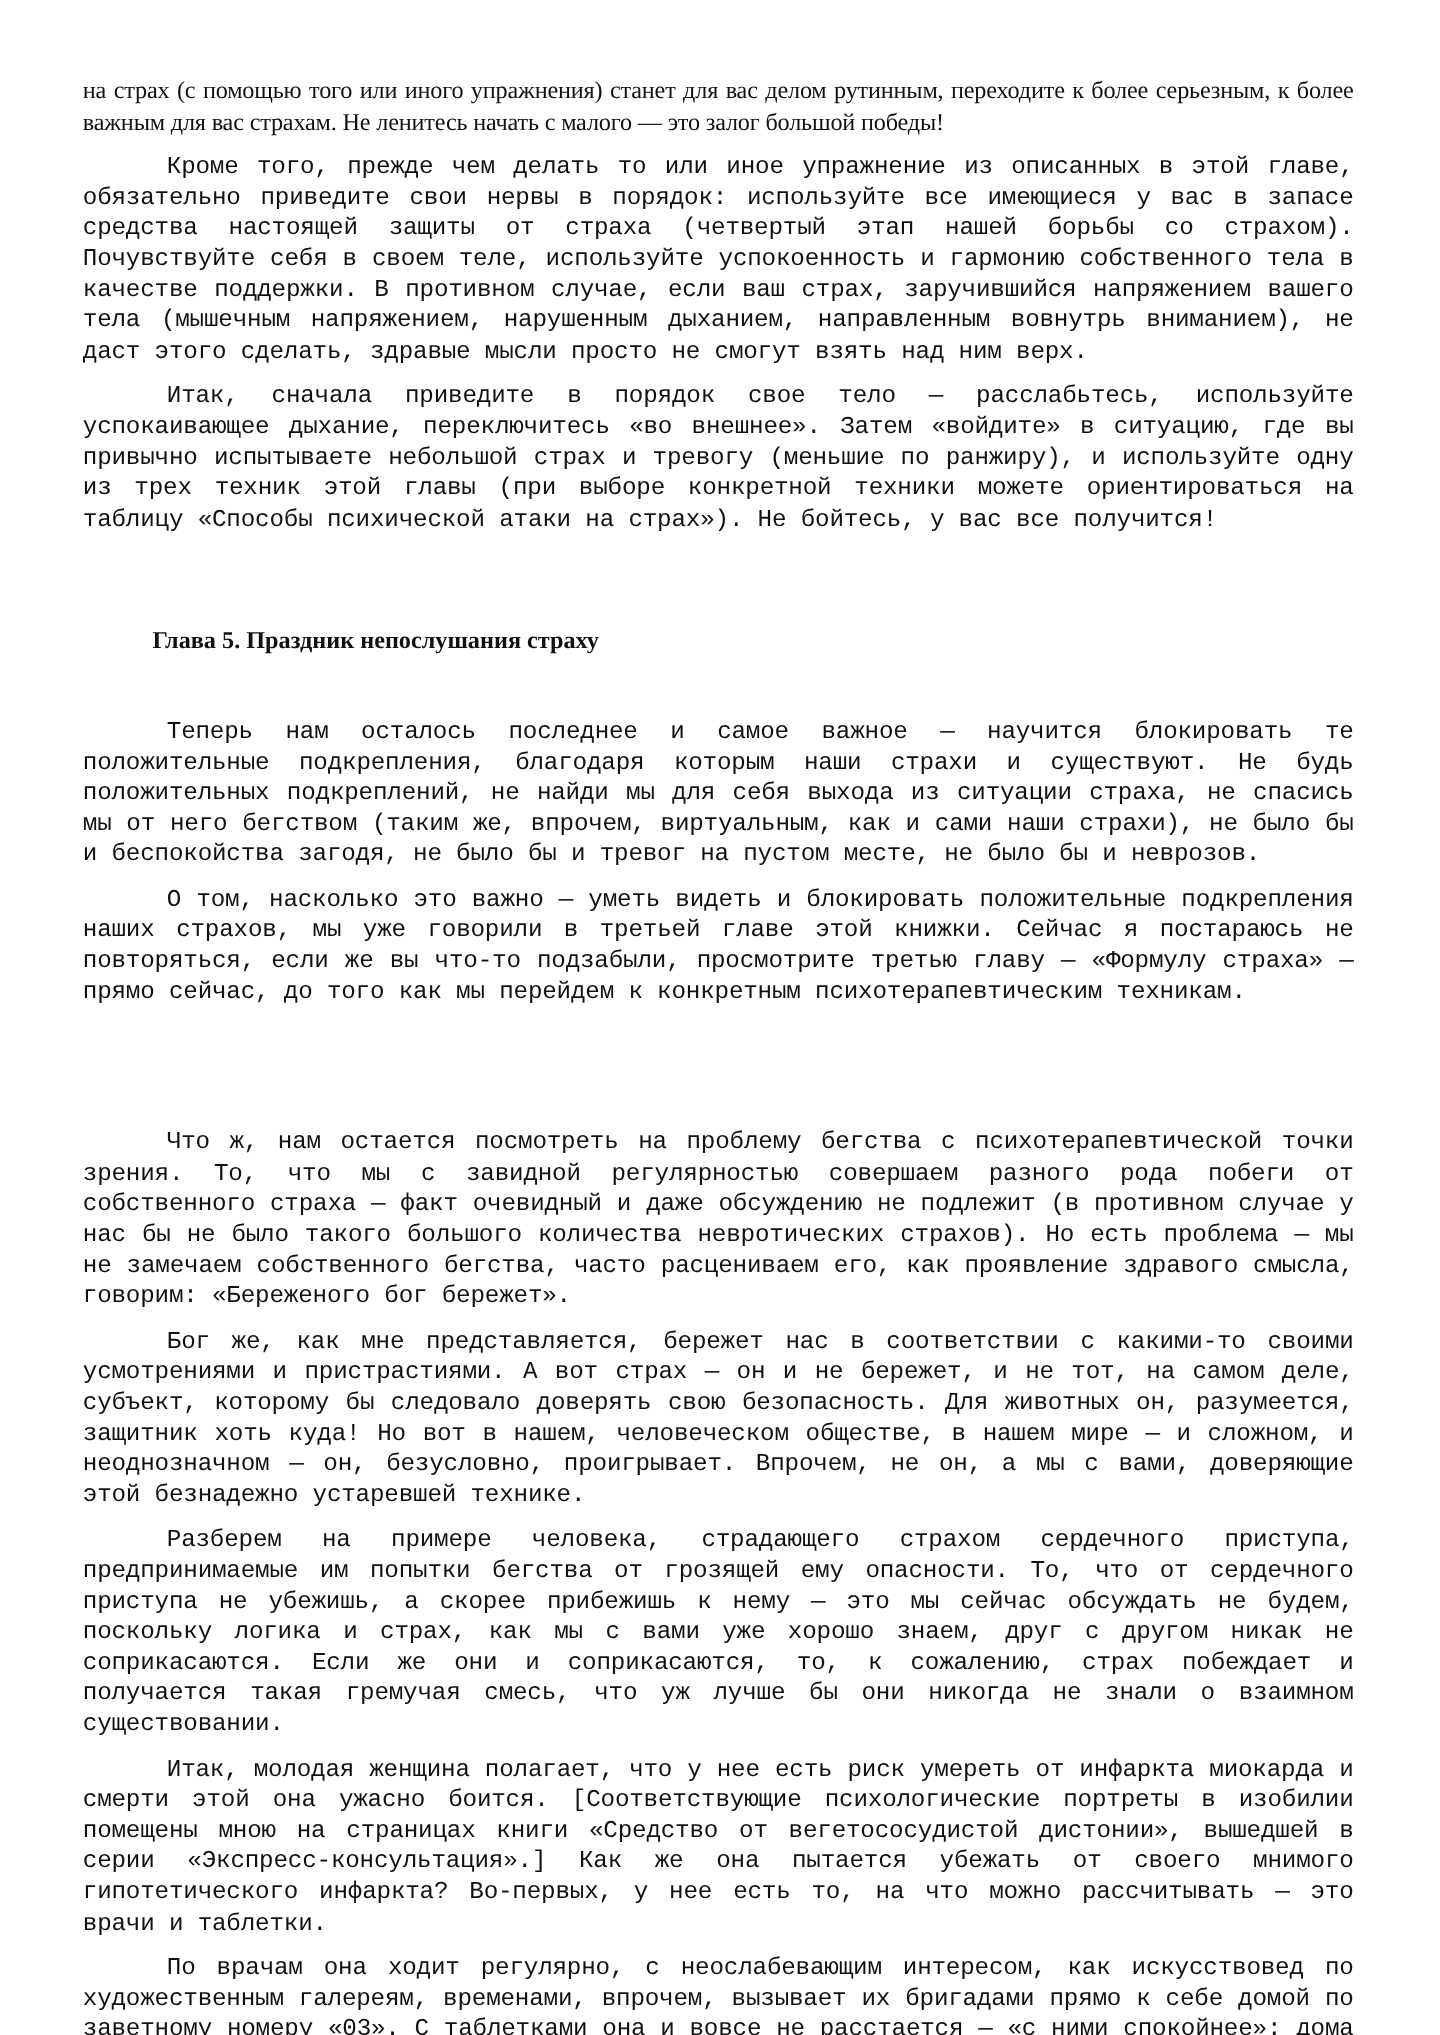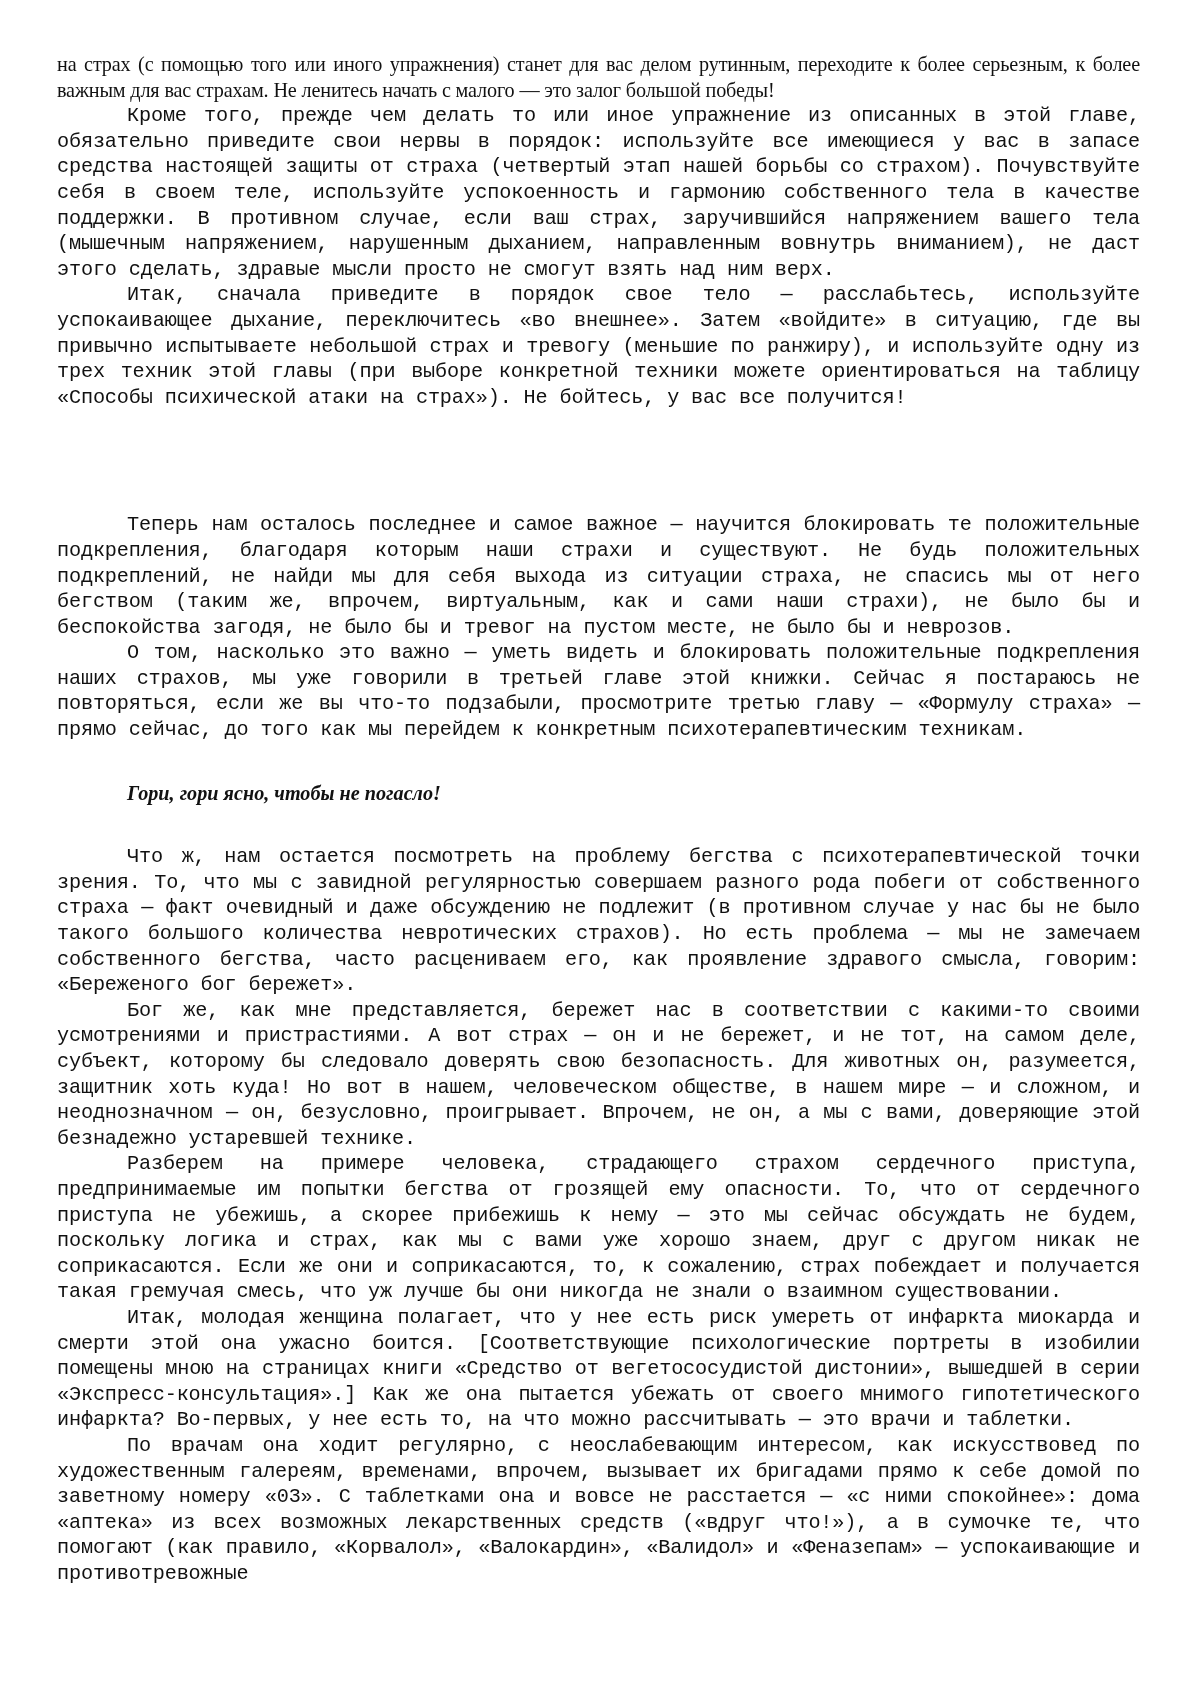--- a/index.html
+++ b/index.html
@@ -15,21 +15,21 @@
     font-family: "Liberation Serif", "DejaVu Serif", serif;
     color: #111111;
   }
   .page {
     position: absolute;
     left: 57px;
     top: 52px;
     width: 1083px;
   }
   p {
-    margin: 0;
+    margin: 12px;
     font-size: 20.2px;
     line-height: 25.6px;
     text-align: justify;
     letter-spacing: -0.15px;
   }
   p.indent {
     text-indent: 70px;
     font-family: Liberation Mono, monospace;
   }
   .chapter-title {
@@ -55,29 +55,29 @@
 <body>
 
 <div class="page">
 
   <p>на страх (с помощью того или иного упражнения) станет для вас делом рутинным, переходите к более серьезным, к более важным для вас страхам. Не ленитесь начать с малого — это залог большой победы!</p>
   <p class="indent">Кроме того, прежде чем делать то или иное упражнение из описанных в этой главе, обязательно приведите свои нервы в порядок: используйте все имеющиеся у вас в запасе средства настоящей защиты от страха (четвертый этап нашей борьбы со страхом). Почувствуйте себя в своем теле, используйте успокоенность и гармонию собственного тела в качестве поддержки. В противном случае, если ваш страх, заручившийся напряжением вашего тела (мышечным напряжением, нарушенным дыханием, направленным вовнутрь вниманием), не даст этого сделать, здравые мысли просто не смогут взять над ним верх.</p>
   <p class="indent">Итак, сначала приведите в порядок свое тело — расслабьтесь, используйте успокаивающее дыхание, переключитесь «во внешнее». Затем «войдите» в ситуацию, где вы привычно испытываете небольшой страх и тревогу (меньшие по ранжиру), и используйте одну из трех техник этой главы (при выборе конкретной техники можете ориентироваться на таблицу «Способы психической атаки на страх»). Не бойтесь, у вас все получится!</p>
 
   <div class="gap-chapter-before"></div>
 
+  <h2 class="chapter-title">Глава 5. Праздник непослушания страху</h2>
 
   <div class="gap-after-heading"></div>
 
   <p class="indent">Теперь нам осталось последнее и самое важное — научится блокировать те положительные подкрепления, благодаря которым наши страхи и существуют. Не будь положительных подкреплений, не найди мы для себя выхода из ситуации страха, не спасись мы от него бегством (таким же, впрочем, виртуальным, как и сами наши страхи), не было бы и беспокойства загодя, не было бы и тревог на пустом месте, не было бы и неврозов.</p>
   <p class="indent">О том, насколько это важно — уметь видеть и блокировать положительные подкрепления наших страхов, мы уже говорили в третьей главе этой книжки. Сейчас я постараюсь не повторяться, если же вы что-то подзабыли, просмотрите третью главу — «Формулу страха» — прямо сейчас, до того как мы перейдем к конкретным психотерапевтическим техникам.</p>
 
   <div class="gap-section-before"></div>
 
-  <h3 class="section-title">Гори, гори ясно, чтобы не погасло!</h3>
 
   <div class="gap-after-heading"></div>
 
   <p class="indent">Что ж, нам остается посмотреть на проблему бегства с психотерапевтической точки зрения. То, что мы с завидной регулярностью совершаем разного рода побеги от собственного страха — факт очевидный и даже обсуждению не подлежит (в противном случае у нас бы не было такого большого количества невротических страхов). Но есть проблема — мы не замечаем собственного бегства, часто расцениваем его, как проявление здравого смысла, говорим: «Береженого бог бережет».</p>
   <p class="indent">Бог же, как мне представляется, бережет нас в соответствии с какими-то своими усмотрениями и пристрастиями. А вот страх — он и не бережет, и не тот, на самом деле, субъект, которому бы следовало доверять свою безопасность. Для животных он, разумеется, защитник хоть куда! Но вот в нашем, человеческом обществе, в нашем мире — и сложном, и неоднозначном — он, безусловно, проигрывает. Впрочем, не он, а мы с вами, доверяющие этой безнадежно устаревшей технике.</p>
   <p class="indent">Разберем на примере человека, страдающего страхом сердечного приступа, предпринимаемые им попытки бегства от грозящей ему опасности. То, что от сердечного приступа не убежишь, а скорее прибежишь к нему — это мы сейчас обсуждать не будем, поскольку логика и страх, как мы с вами уже хорошо знаем, друг с другом никак не соприкасаются. Если же они и соприкасаются, то, к сожалению, страх побеждает и получается такая гремучая смесь, что уж лучше бы они никогда не знали о взаимном существовании.</p>
   <p class="indent">Итак, молодая женщина полагает, что у нее есть риск умереть от инфаркта миокарда и смерти этой она ужасно боится. [Соответствующие психологические портреты в изобилии помещены мною на страницах книги «Средство от вегетососудистой дистонии», вышедшей в серии «Экспресс-консультация».] Как же она пытается убежать от своего мнимого гипотетического инфаркта? Во-первых, у нее есть то, на что можно рассчитывать — это врачи и таблетки.</p>
   <p class="indent">По врачам она ходит регулярно, с неослабевающим интересом, как искусствовед по художественным галереям, временами, впрочем, вызывает их бригадами прямо к себе домой по заветному номеру «03». С таблетками она и вовсе не расстается — «с ними спокойнее»: дома «аптека» из всех возможных лекарственных средств («вдруг что!»), а в сумочке те, что помогают (как правило, «Корвалол», «Валокардин», «Валидол» и «Феназепам» — успокаивающие и противотревожные</p>
 
 </div>

